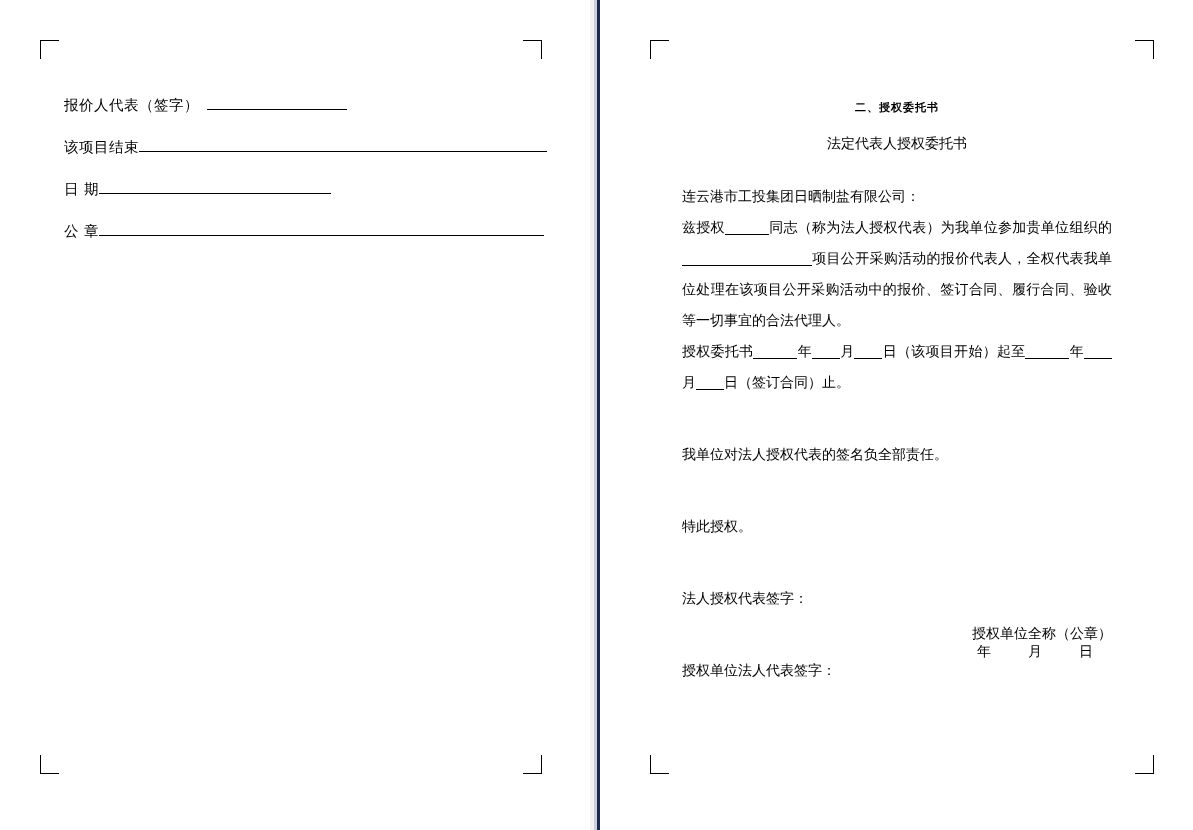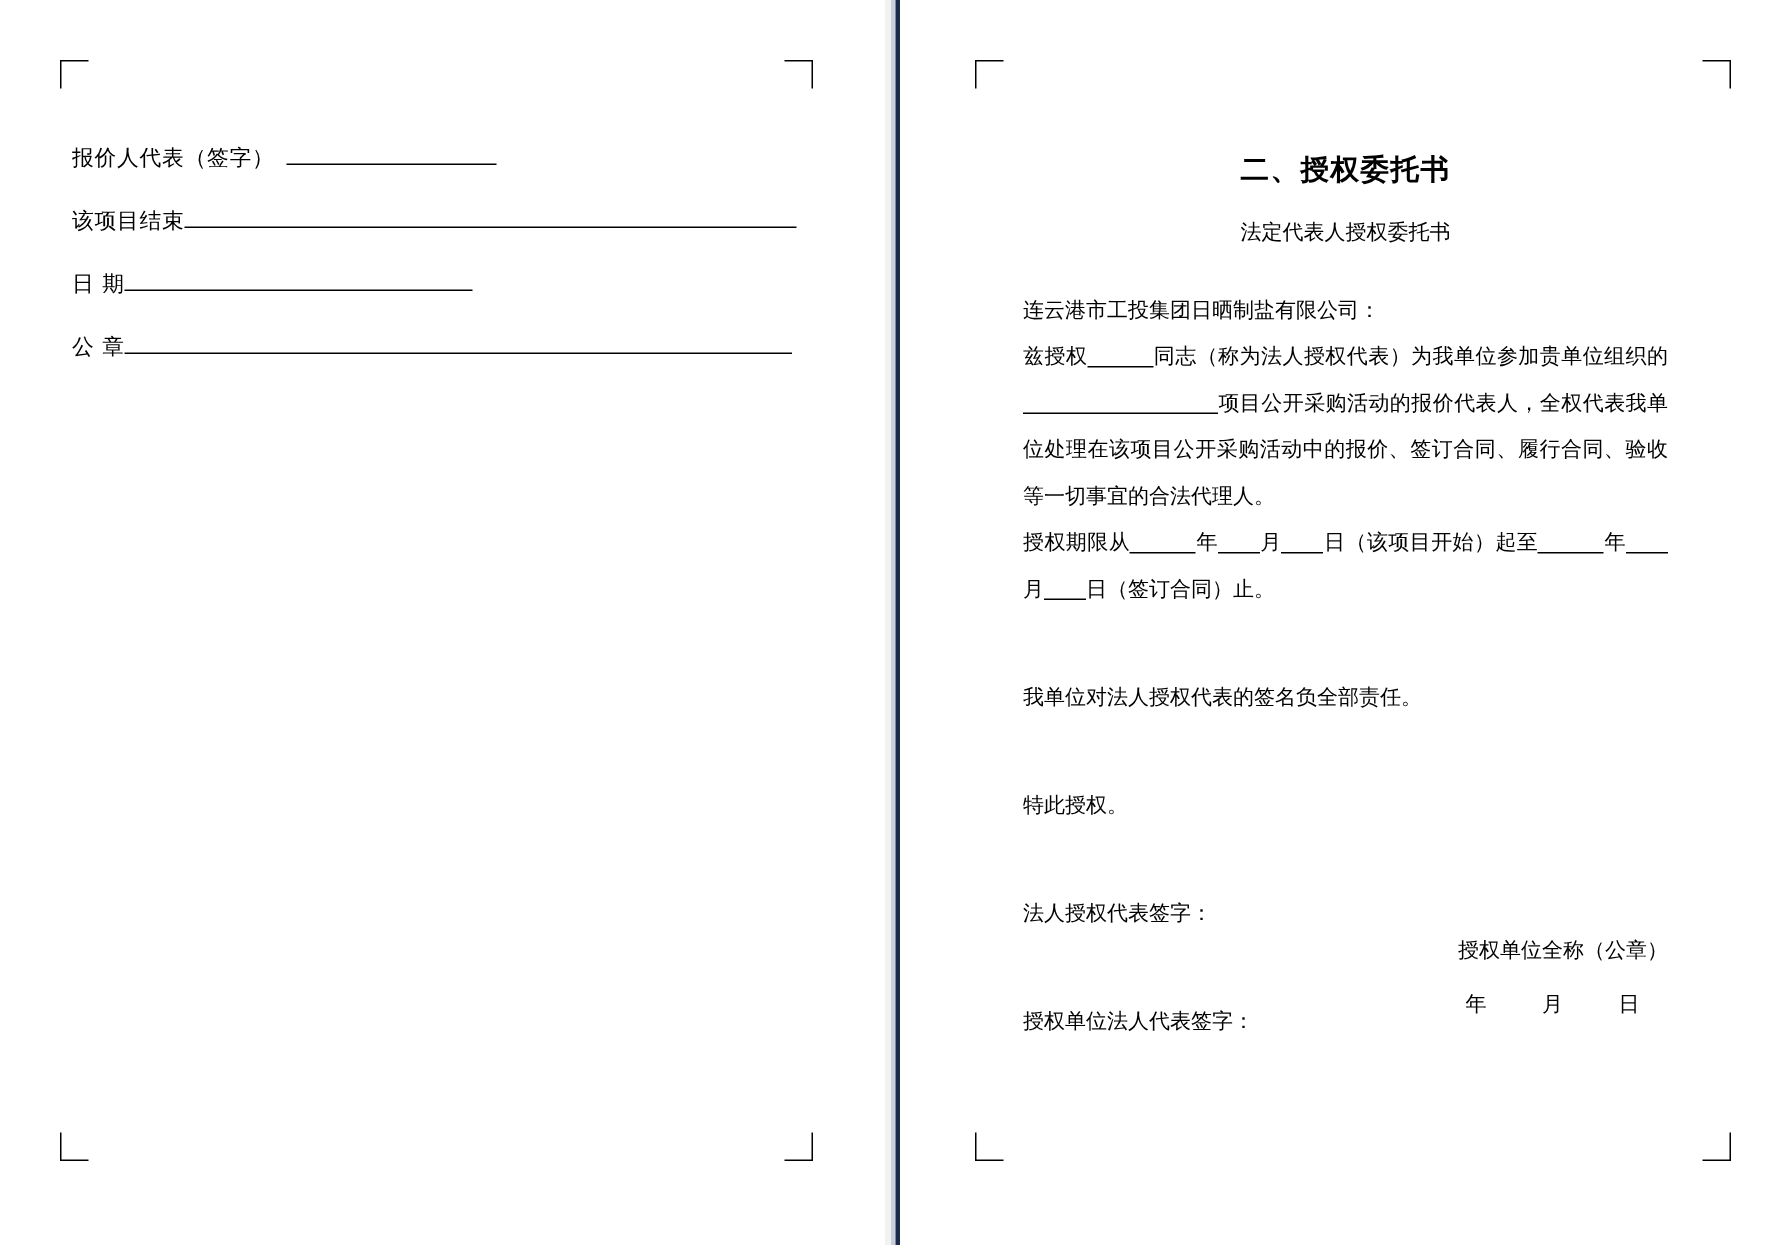--- a/index.html
+++ b/index.html
@@ -76,21 +76,21 @@
   .page-left .crop.br  { left: 523px; top: 755px; }
 
   .page-right .crop.tl { left: 50px;  top: 40px; }
   .page-right .crop.tr { left: 535px; top: 40px; }
   .page-right .crop.bl { left: 50px;  top: 755px; }
   .page-right .crop.br { left: 535px; top: 755px; }
 
   
   .form-block {
     position: absolute;
-    left: 48px;
+    left: 64px;
     top: 95px;
     width: 500px;
   }
   .form-row {
     display: flex;
     align-items: baseline;
     margin-bottom: 22px;
     font-size: 14.5px;
     color: #000;
     font-family: "DejaVu Sans", sans-serif;
@@ -114,21 +114,21 @@
     position: absolute;
     left: 82px;
     top: 100px;
     width: 430px;
     font-family: "DejaVu Sans", sans-serif;
     color: #000;
   }
   .doc-title {
     text-align: center;
     font-weight: bold;
-    font-size: 19px;
+    font-size: 11px;
     letter-spacing: 1px;
     margin-bottom: 20px;
   }
   .doc-subtitle {
     text-align: center;
     font-size: 14px;
     margin-bottom: 28px;
   }
   .doc-para {
     font-size: 14px;
@@ -153,21 +153,20 @@
   .sign-block {
     position: absolute;
     left: 82px;
     top: 625px;
     width: 430px;
     font-family: "DejaVu Sans", sans-serif;
     font-size: 14px;
   }
   .sign-name {
     text-align: right;
-    margin-bottom: 18px;
   }
   .sign-date {
     text-align: right;
     letter-spacing: 1px;
     padding-right: 18px;
   }
   .sign-date span { display: inline-block; }
   .sd-y { margin-right: 36px; }
   .sd-m { margin-right: 36px; }
 </style>
@@ -217,21 +216,21 @@
     <div class="doc">
       <div class="doc-title">二、授权委托书</div>
       <div class="doc-subtitle">法定代表人授权委托书</div>
       <div class="doc-para addressee">连云港市工投集团日晒制盐有限公司：</div>
 
       <div class="doc-para">
         <span>兹授权</span><span class="u u-s"></span><span>同志（称为法人授权代表）为我单位参加贵单位组织的</span><span class="u u-m"></span><span>项目公开采购活动的报价代表人，全权代表我单位处理在该项目公开采购活动中的报价、签订合同、履行合同、验收等一切事宜的合法代理人。</span>
       </div>
 
       <div class="doc-para">
-        <span>授权期限从</span><span class="u u-s"></span><span>年</span><span class="u u-xs"></span><span>月</span><span class="u u-xs"></span><span>日（该项目开始）起至</span><span class="u u-s"></span><span>年</span><span class="u u-xs"></span><span>月</span><span class="u u-xs"></span><span>日（签订合同）止。</span>
+        <span>授权委托书</span><span class="u u-s"></span><span>年</span><span class="u u-xs"></span><span>月</span><span class="u u-xs"></span><span>日（该项目开始）起至</span><span class="u u-s"></span><span>年</span><span class="u u-xs"></span><span>月</span><span class="u u-xs"></span><span>日（签订合同）止。</span>
       </div>
 
       <div class="doc-line">我单位对法人授权代表的签名负全部责任。</div>
       <div class="doc-line">特此授权。</div>
       <div class="doc-line">法人授权代表签字：</div>
       <div class="doc-line">授权单位法人代表签字：</div>
     </div>
 
     <div class="sign-block">
       <div class="sign-name">授权单位全称（公章）</div>

